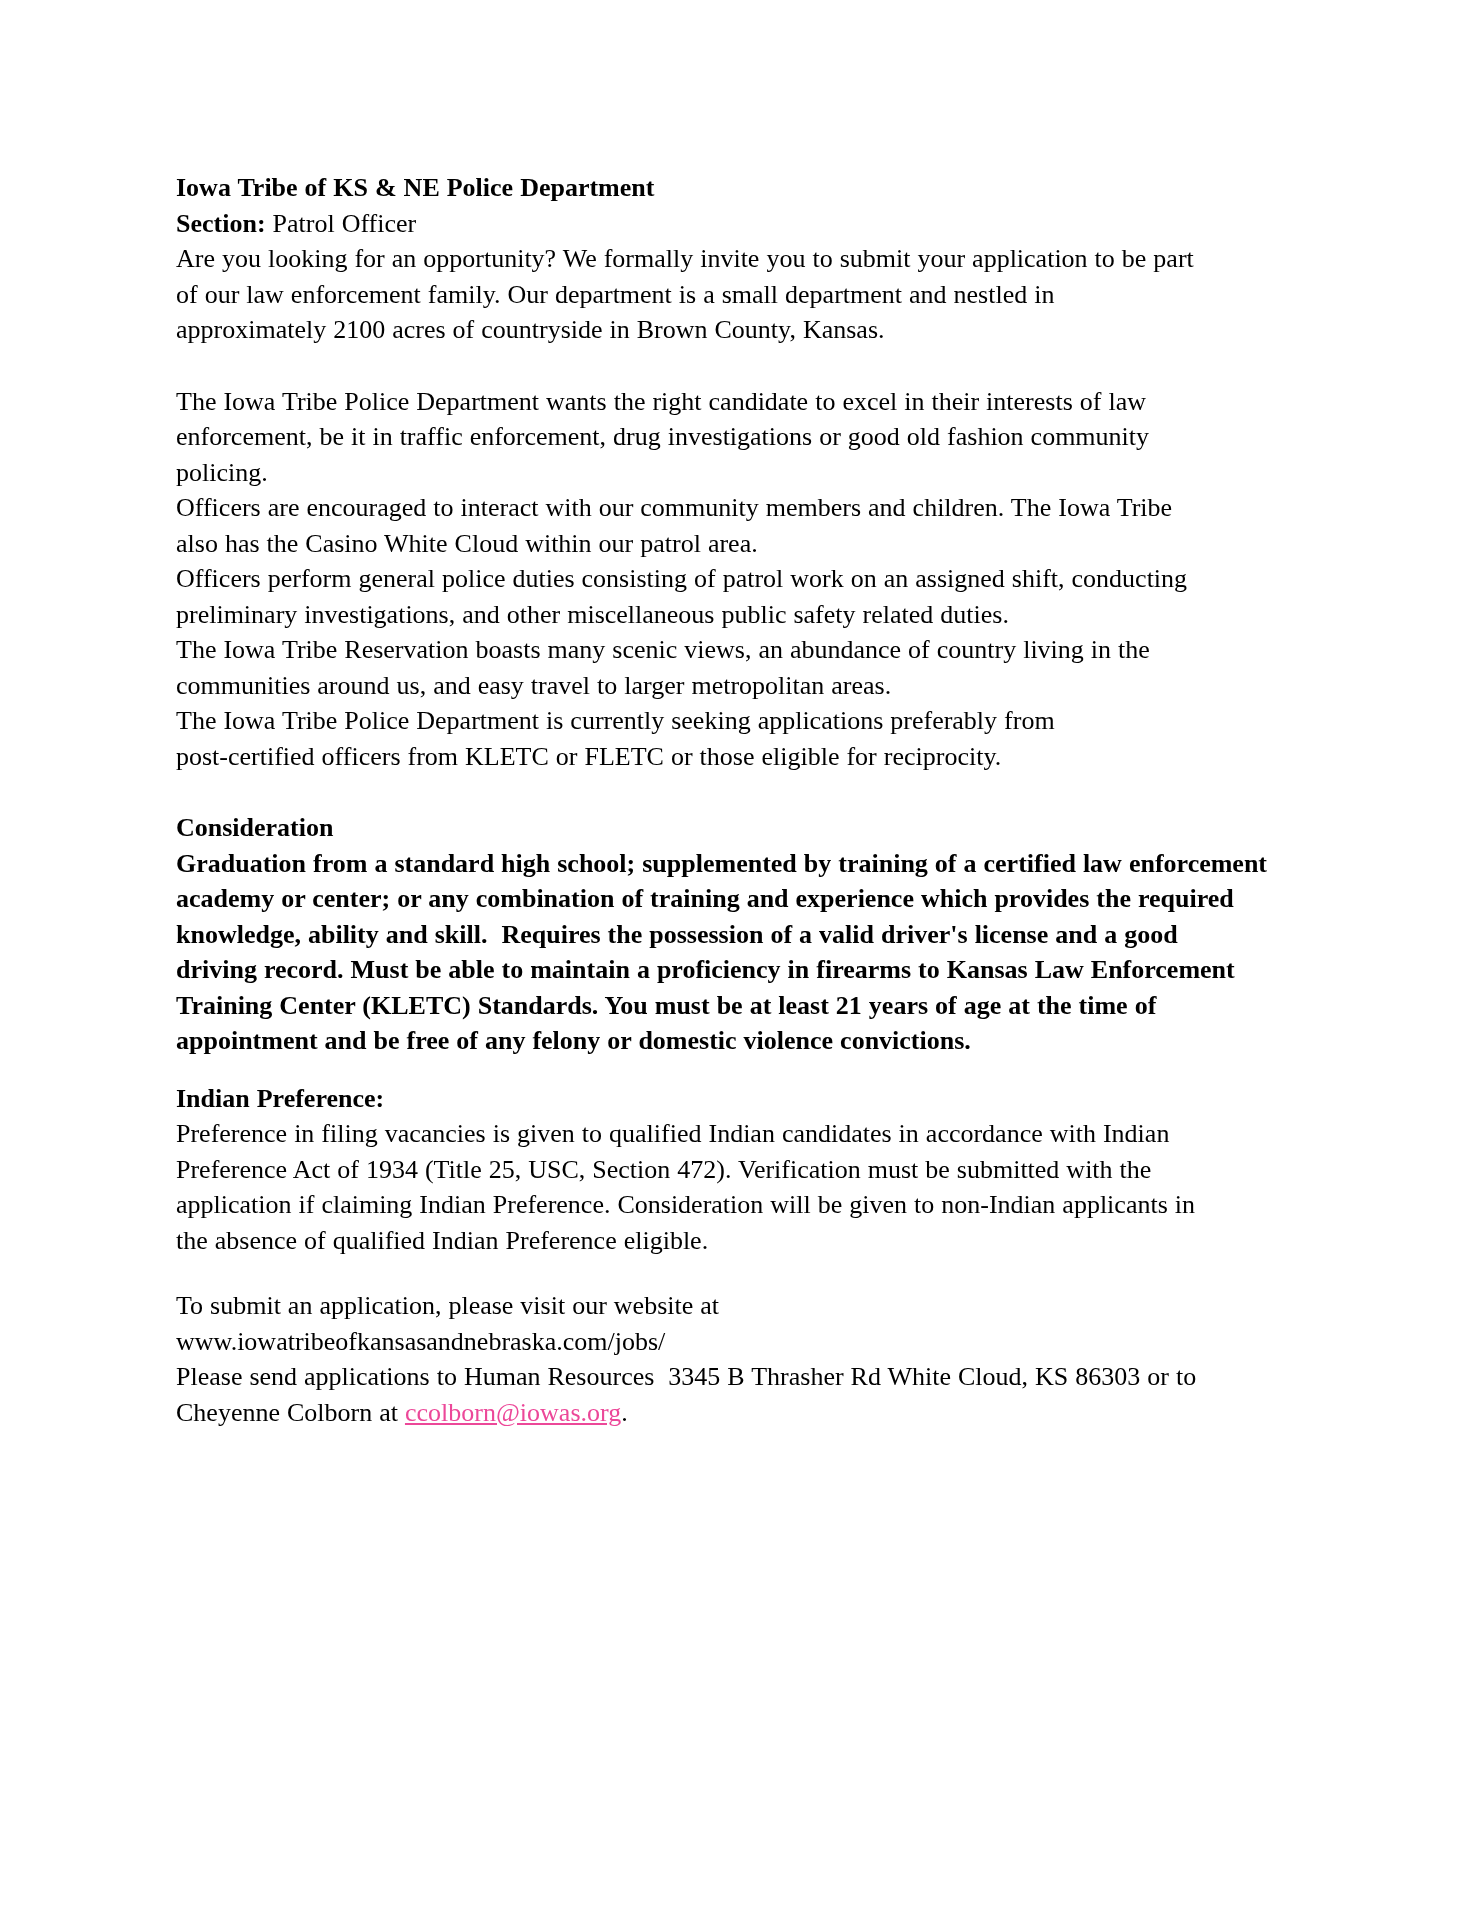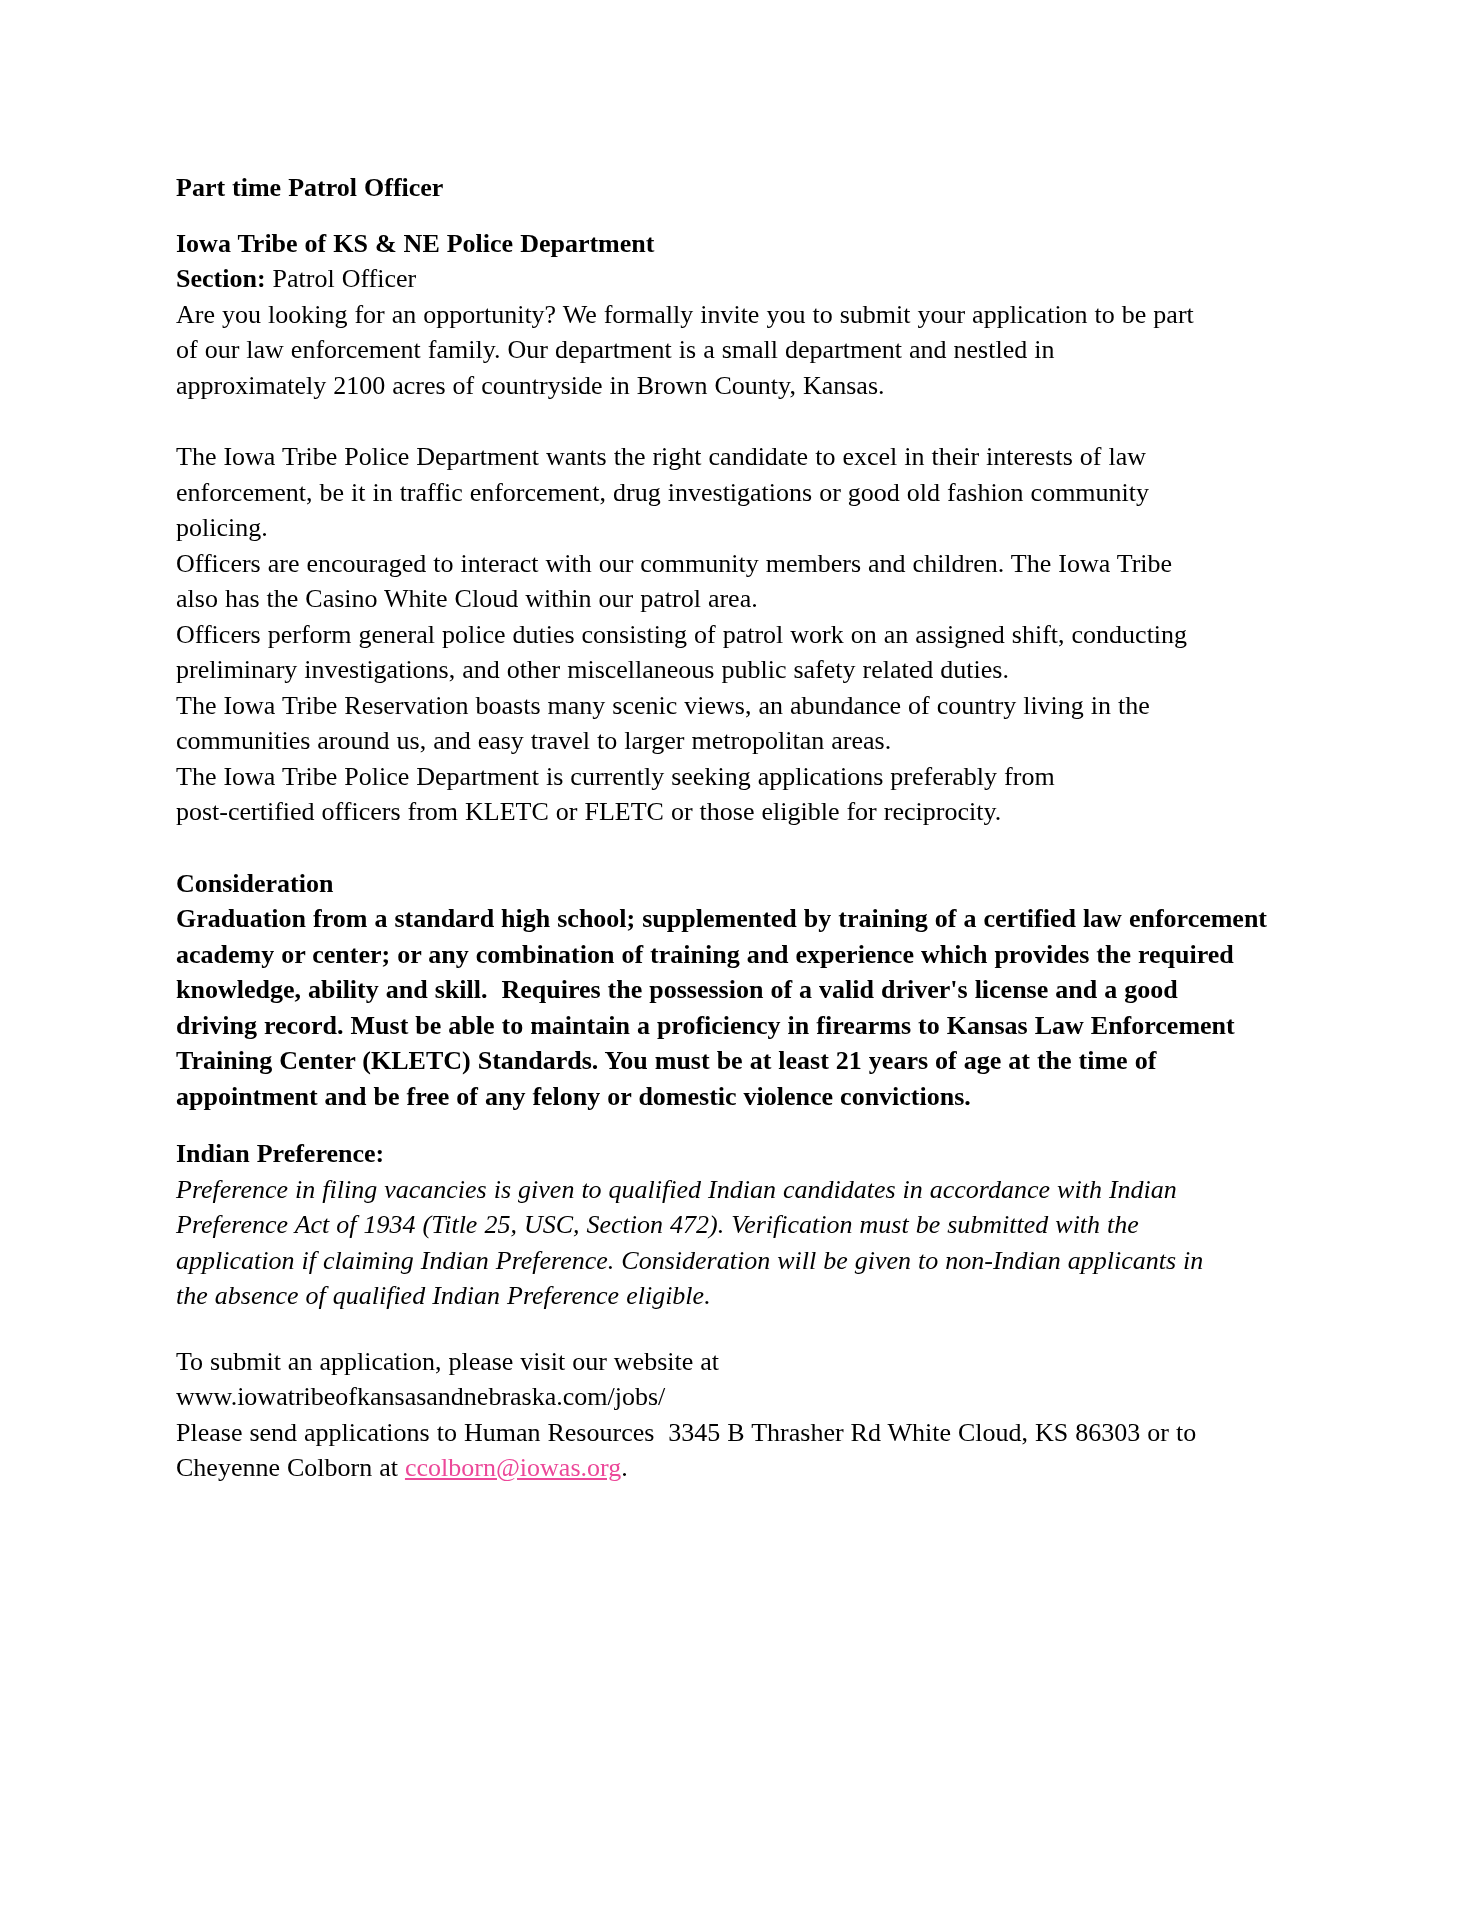--- a/index.html
+++ b/index.html
@@ -25,33 +25,32 @@
     margin: 0;
     font-size: 26px;
     line-height: 35.5px;
     white-space: pre-wrap;        
     word-spacing: 0.5px;
   }
   .bold { font-weight: bold; }
   .mb-title { margin-bottom: 20px !important; }
   .mb-blank { margin-bottom: 36px !important; }
   .mb-small { margin-bottom: 22px !important; font-weight: bold; }
-  .mb-mid   { margin-bottom: 30px !important; font-style: italic; }
+  .mb-mid   { margin-bottom: 30px !important; }
   .email-link {
     color: #ec4899;
     text-decoration: underline;
     cursor: pointer;
   }
 </style>
 </head>
 <body>
 
 <div class="page doc">
 
-  <p class="bold mb-title">Part time Patrol Officer</p>
 
   <p class="bold">Iowa Tribe of KS &amp; NE Police Department</p>
 
   <p><span class="bold">Section:</span><span> Patrol Officer</span></p>
 
 
   <p class="mb-blank">Are you looking for an opportunity? We formally invite you to submit your application to be part
 of our law enforcement family. Our department is a small department and nestled in
 approximately 2100 acres of countryside in Brown County, Kansas.</p>
 

